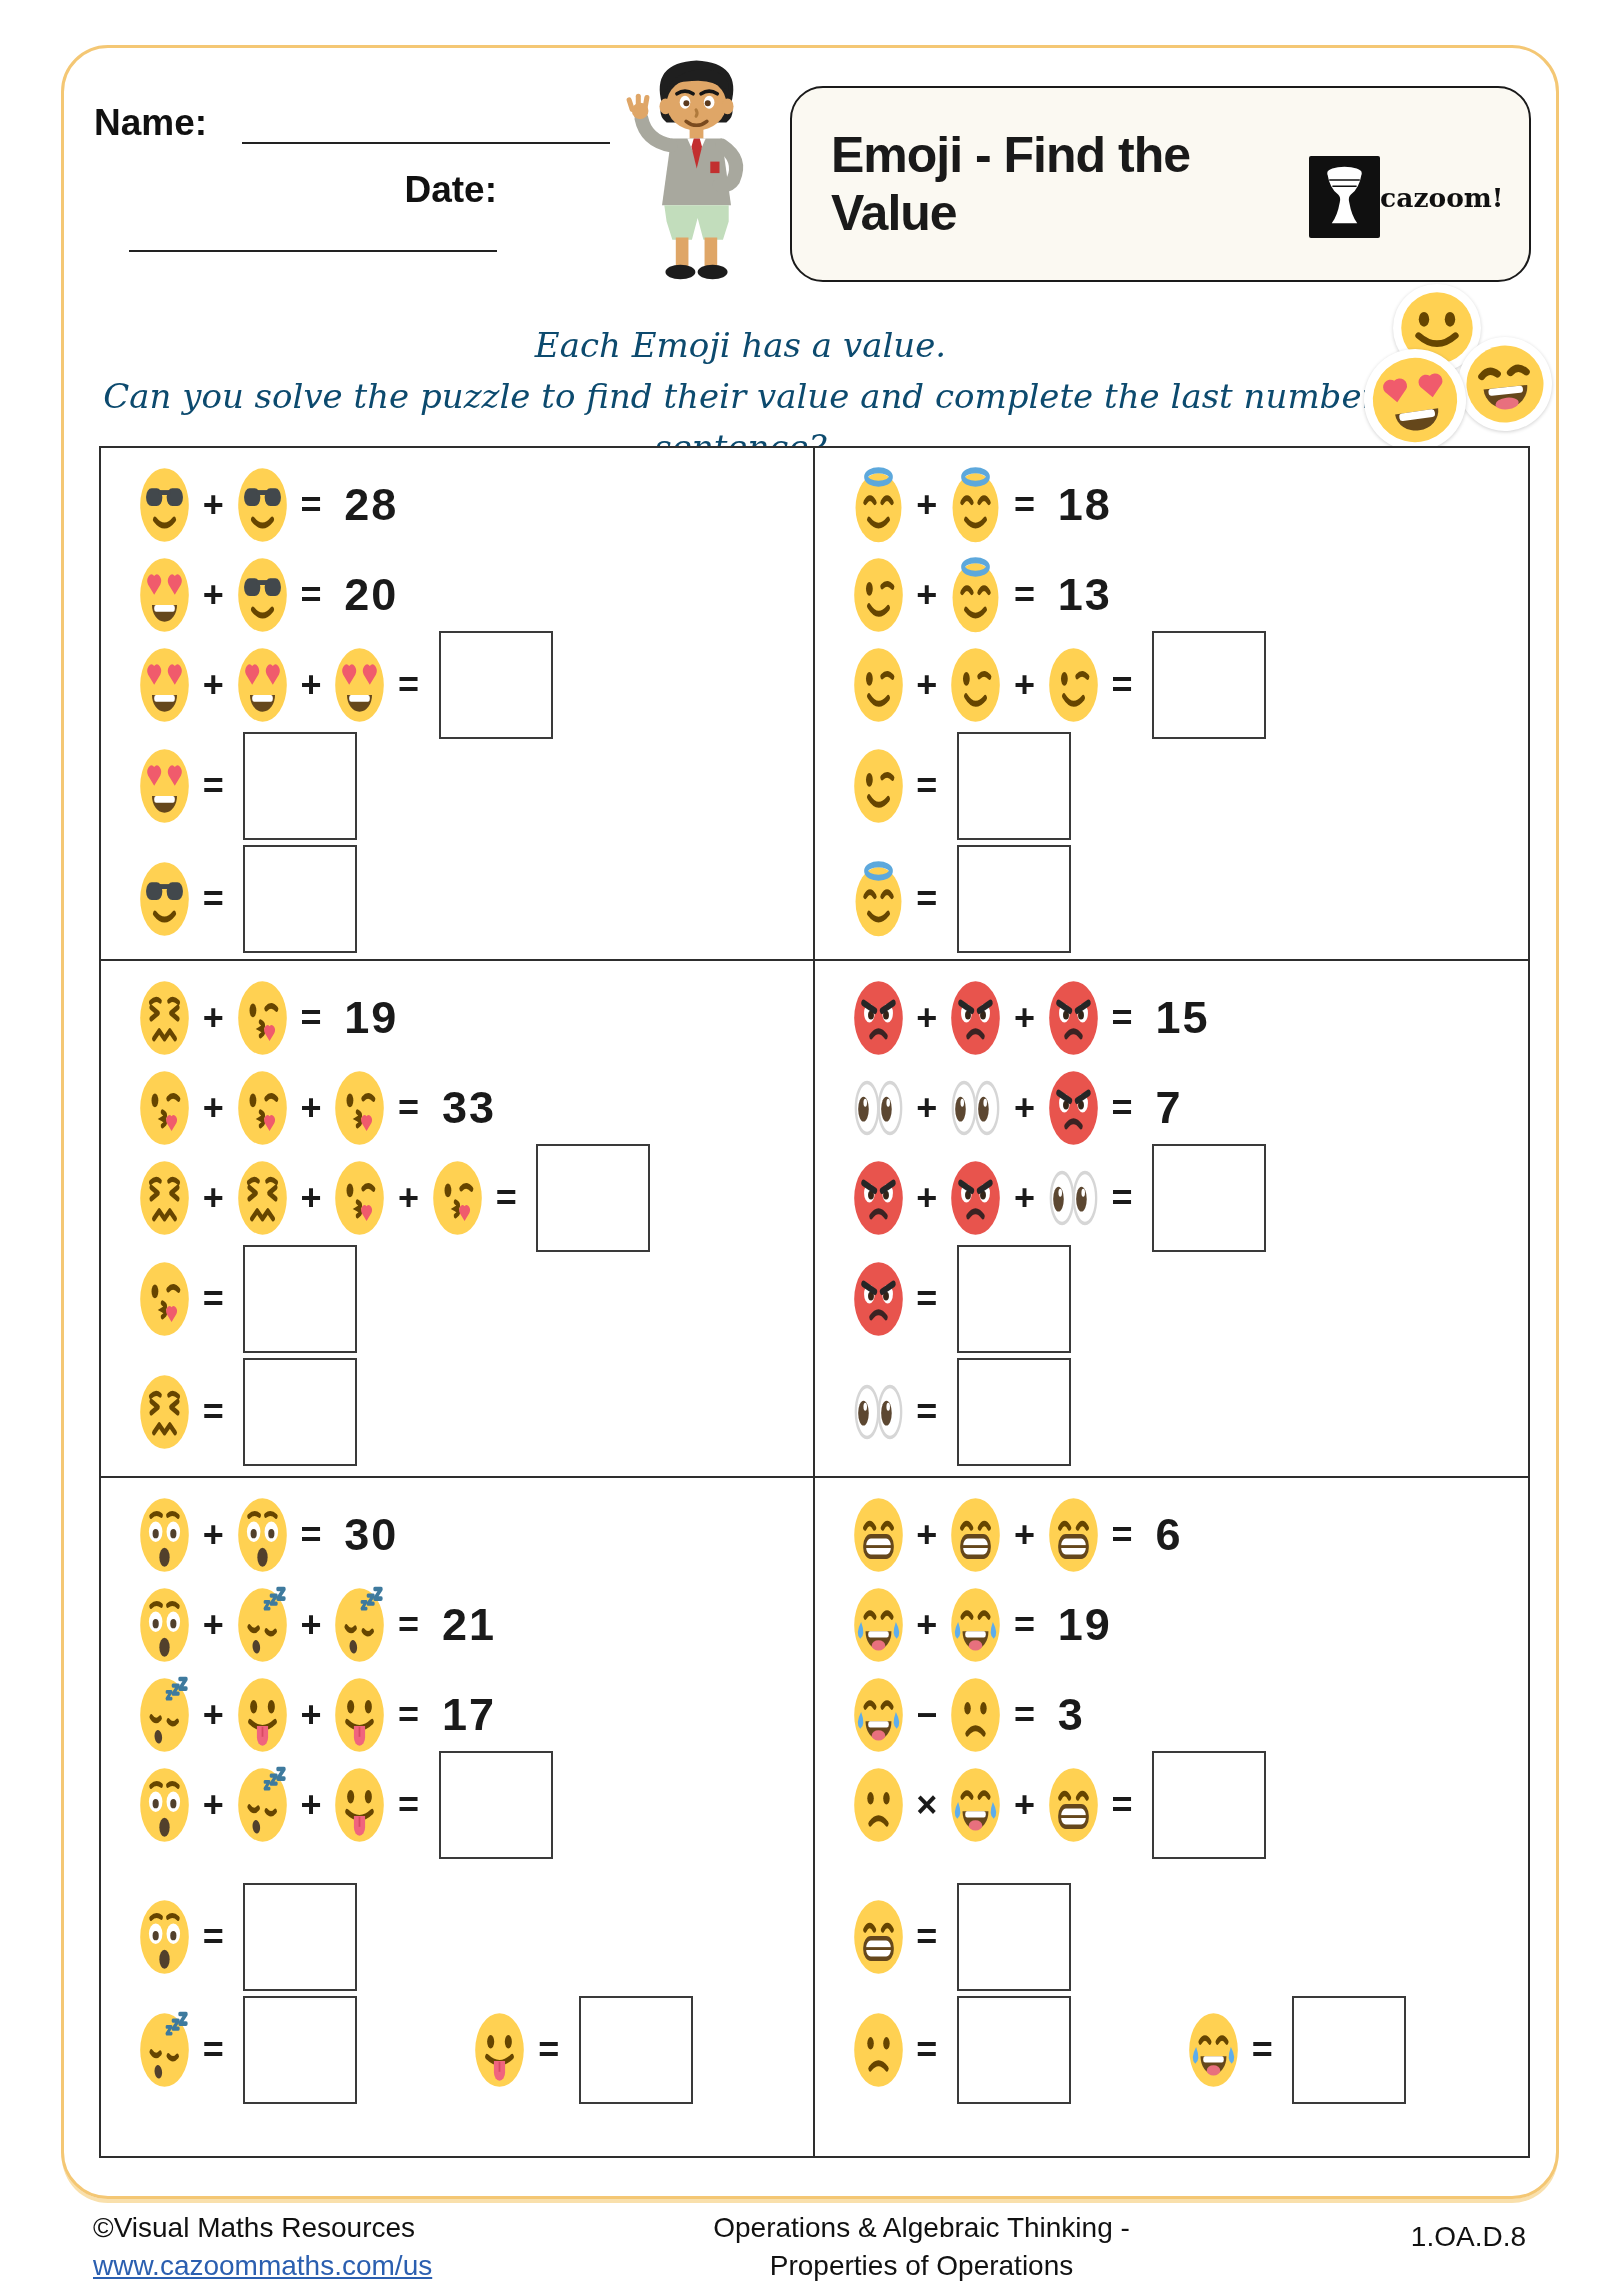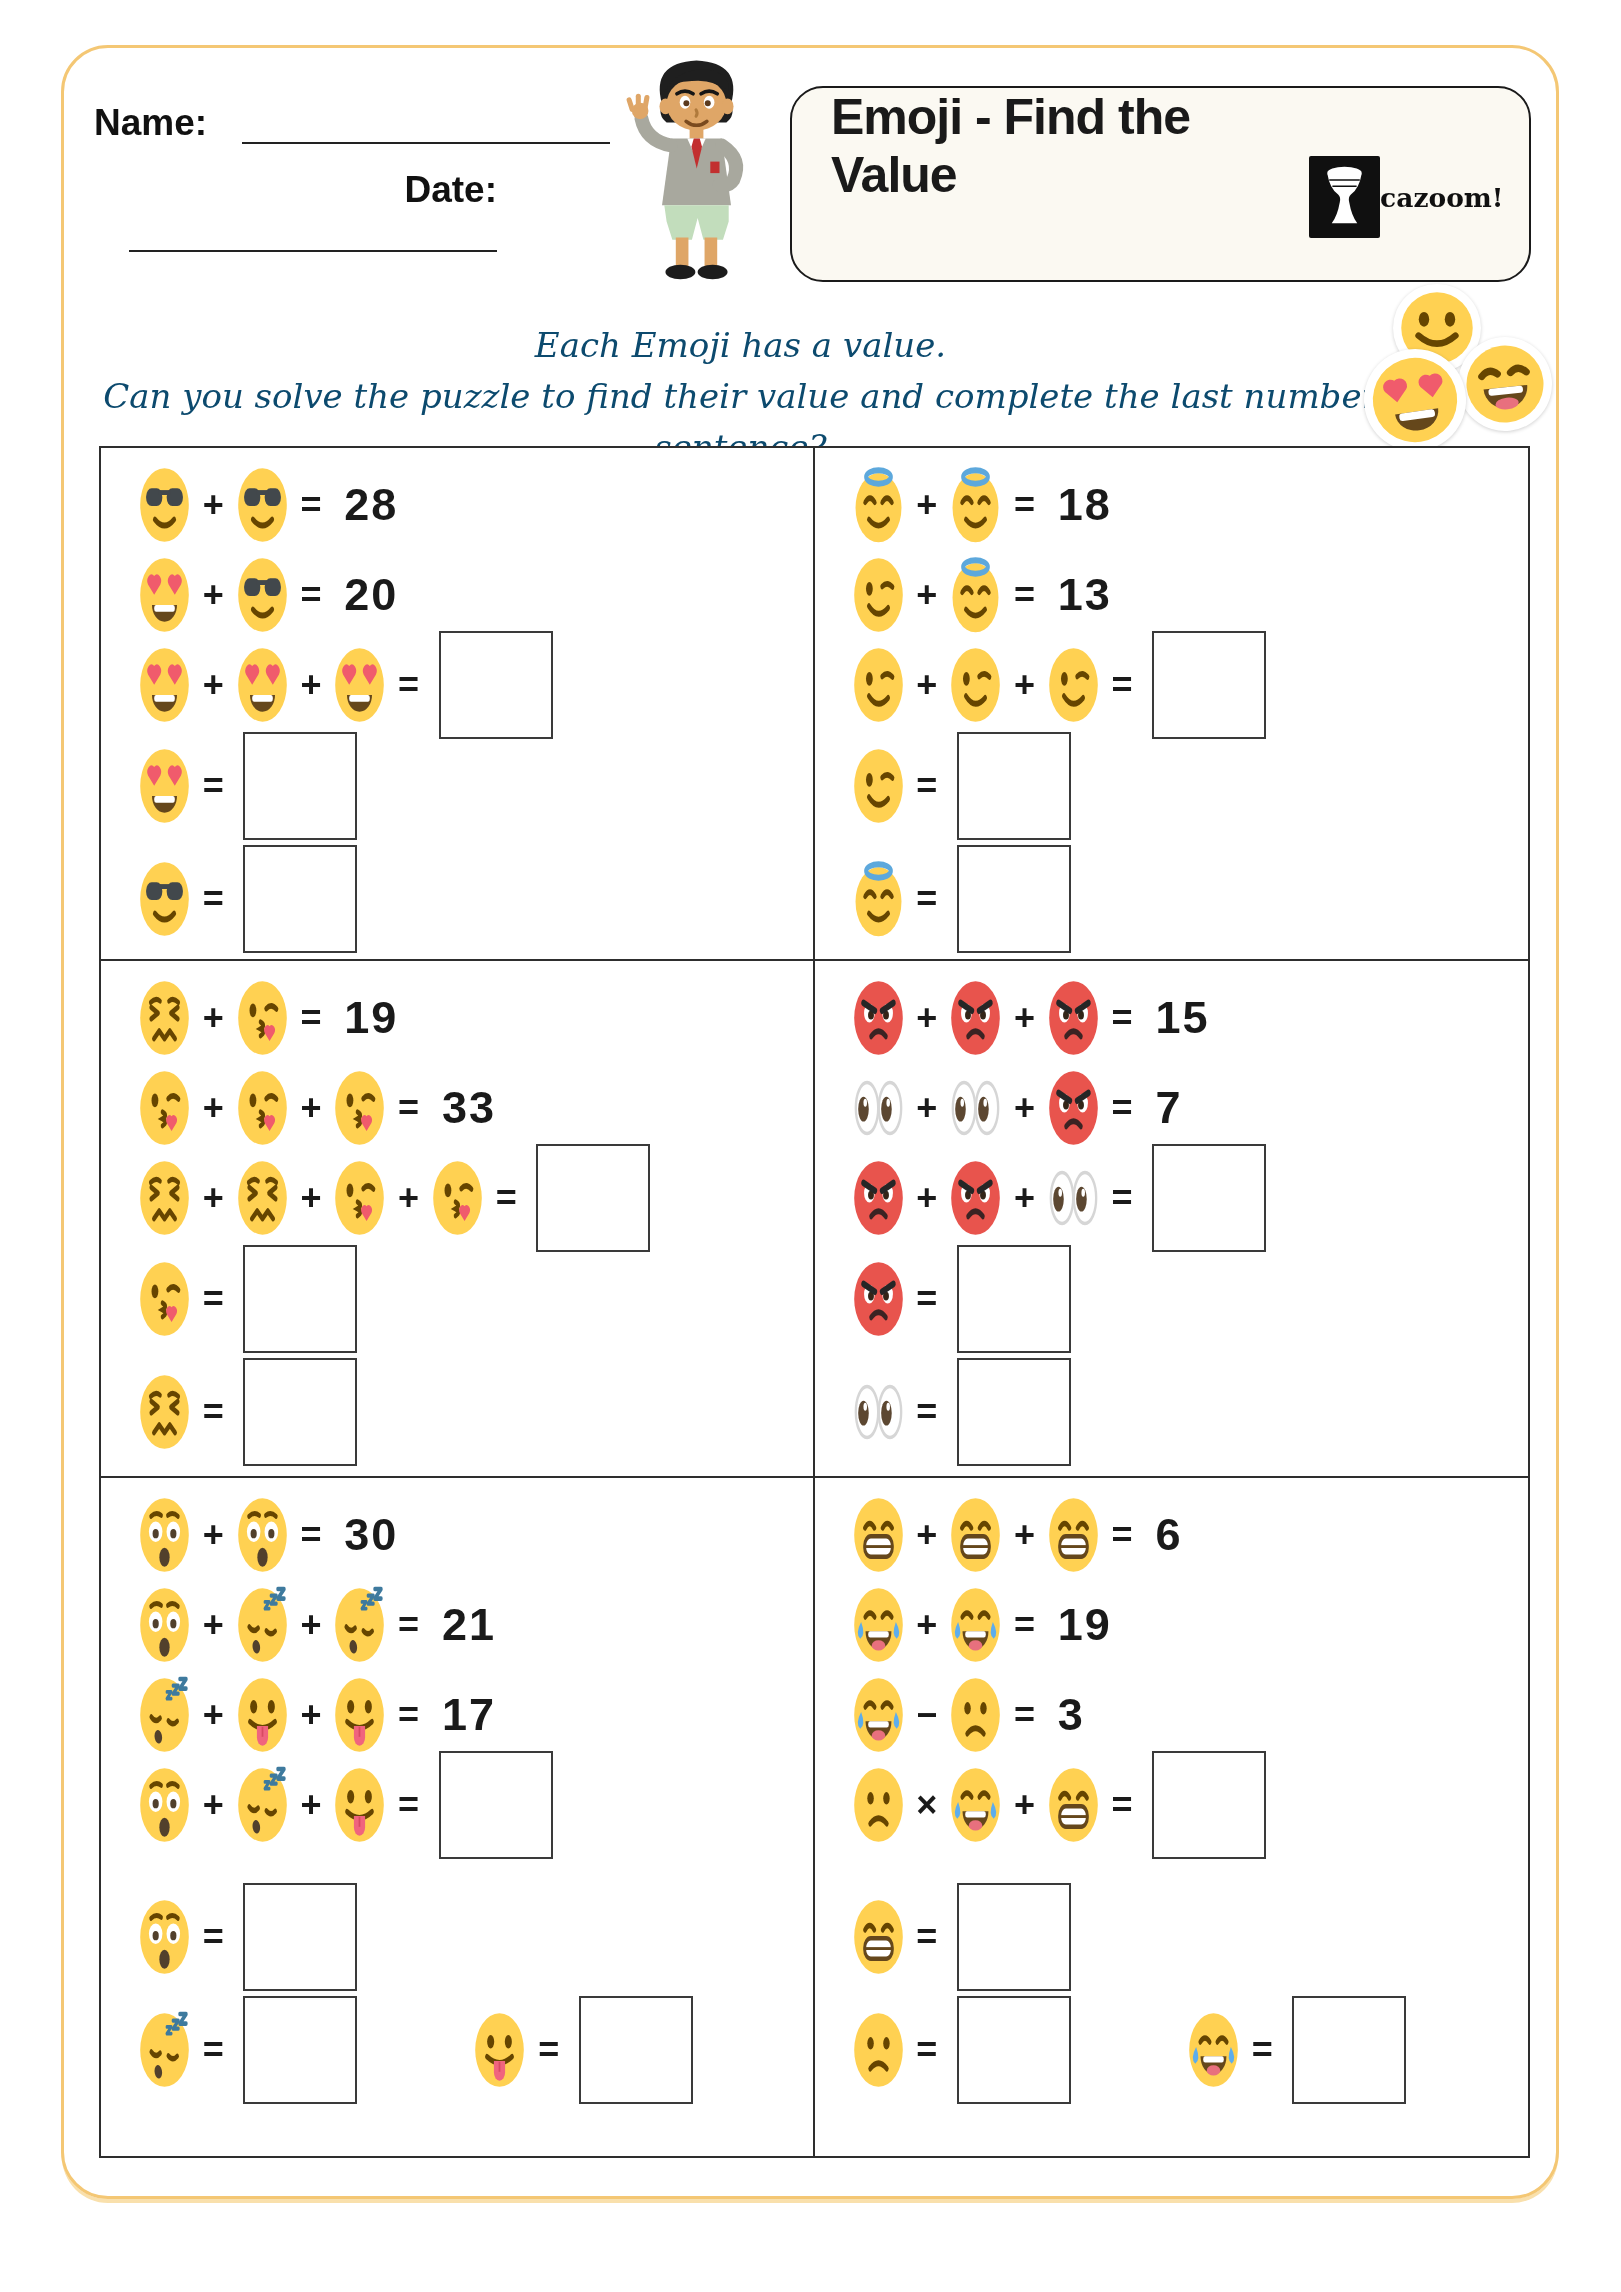--- a/index.html
+++ b/index.html
@@ -8,21 +8,21 @@
   .frame{position:absolute;left:61px;top:45px;width:1492px;height:2148px;
          border:3.9px solid #F4C774;border-radius:47px;box-shadow:0 4.9px 0 -1px #F9E0AC;}
   
   .field-row{position:absolute;left:94px;display:flex;align-items:flex-end;}
   .name-row{top:102px;}
   .date-row{top:169px;flex-direction:column;}
   .field-lbl{font-size:37px;font-weight:bold;color:#111;}
   .write-line{display:inline-block;width:368px;border-bottom:2.5px solid #222;height:39px;margin-left:35px;}
   .boy{position:absolute;left:616px;top:49px;width:161px;height:239px;}
   .title-box{position:absolute;left:790px;top:86px;width:741px;height:196px;background:#FBF9F2;
-             border:2.9px solid #1a1a1a;border-radius:33px;display:flex;
+             border:2.9px solid #1a1a1a;border-radius:33px;display:flex;align-items:center;
              padding:0 25.5px 0 39px;box-sizing:border-box;}
   .title{font-size:50px;font-weight:bold;color:#1a1a1a;flex:1;letter-spacing:-1px;}
   .logo{display:flex;flex-direction:row;align-items:center;margin-top:25.5px;}
   .logo-rect{width:71px;height:82px;background:#101010;border-radius:2px;display:flex;
              align-items:center;justify-content:center;}
   .logo-rect svg{width:51px;height:65px;}
   .logo-text{font-family:"DejaVu Serif",serif;font-weight:bold;font-size:26.5px;color:#101010;margin-top:1px;}
   
   .instructions{position:absolute;left:69px;top:320px;width:1343px;text-align:center;
                 font-family:"DejaVu Serif",serif;font-style:italic;font-size:34px;color:#0c4a6e;line-height:1.5;}
@@ -865,14 +865,25 @@
      <path d="M6.2 16.6 q-4.2 5.2 -0.6 7.6 q3.8-1.8 0.6-7.6" fill="#5DADEC"></path>
      <path d="M29.8 16.6 q4.2 5.2 0.6 7.6 q-3.8-1.8 -0.6-7.6" fill="#5DADEC"></path>
             </svg>
             <span class="op">=</span>
             <div class="ansbox"></div>
           </div>
         </div>
       </div>
     </div>
 
+  <div class="footer">
+    <div class="f-left">
+      <div>©Visual Maths Resources</div>
+      <a>www.cazoommaths.com/us</a>
+    </div>
+    <div class="f-center">
+      <div>Operations &amp; Algebraic Thinking -</div>
+      <div>Properties of Operations</div>
+    </div>
+    <div class="f-right">1.OA.D.8</div>
+  </div>
 </div>
 
 
 </body></html>

